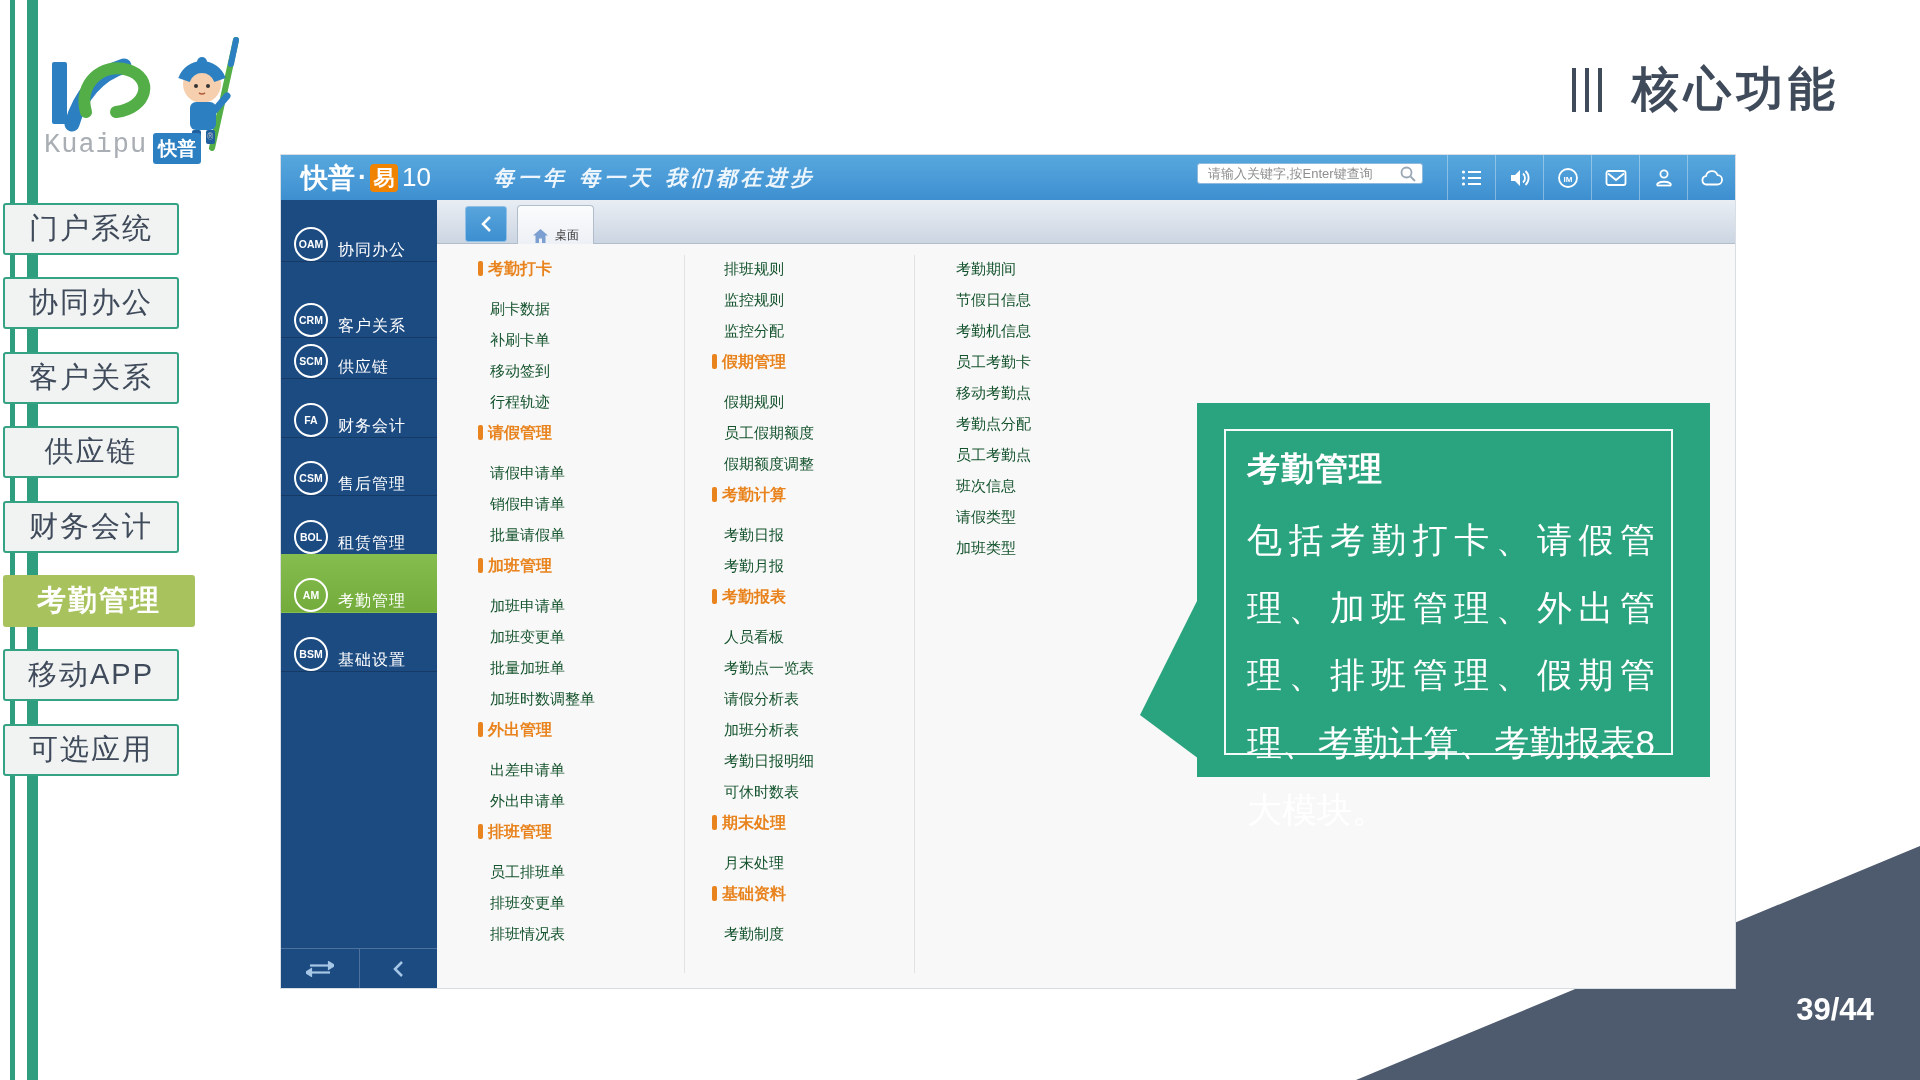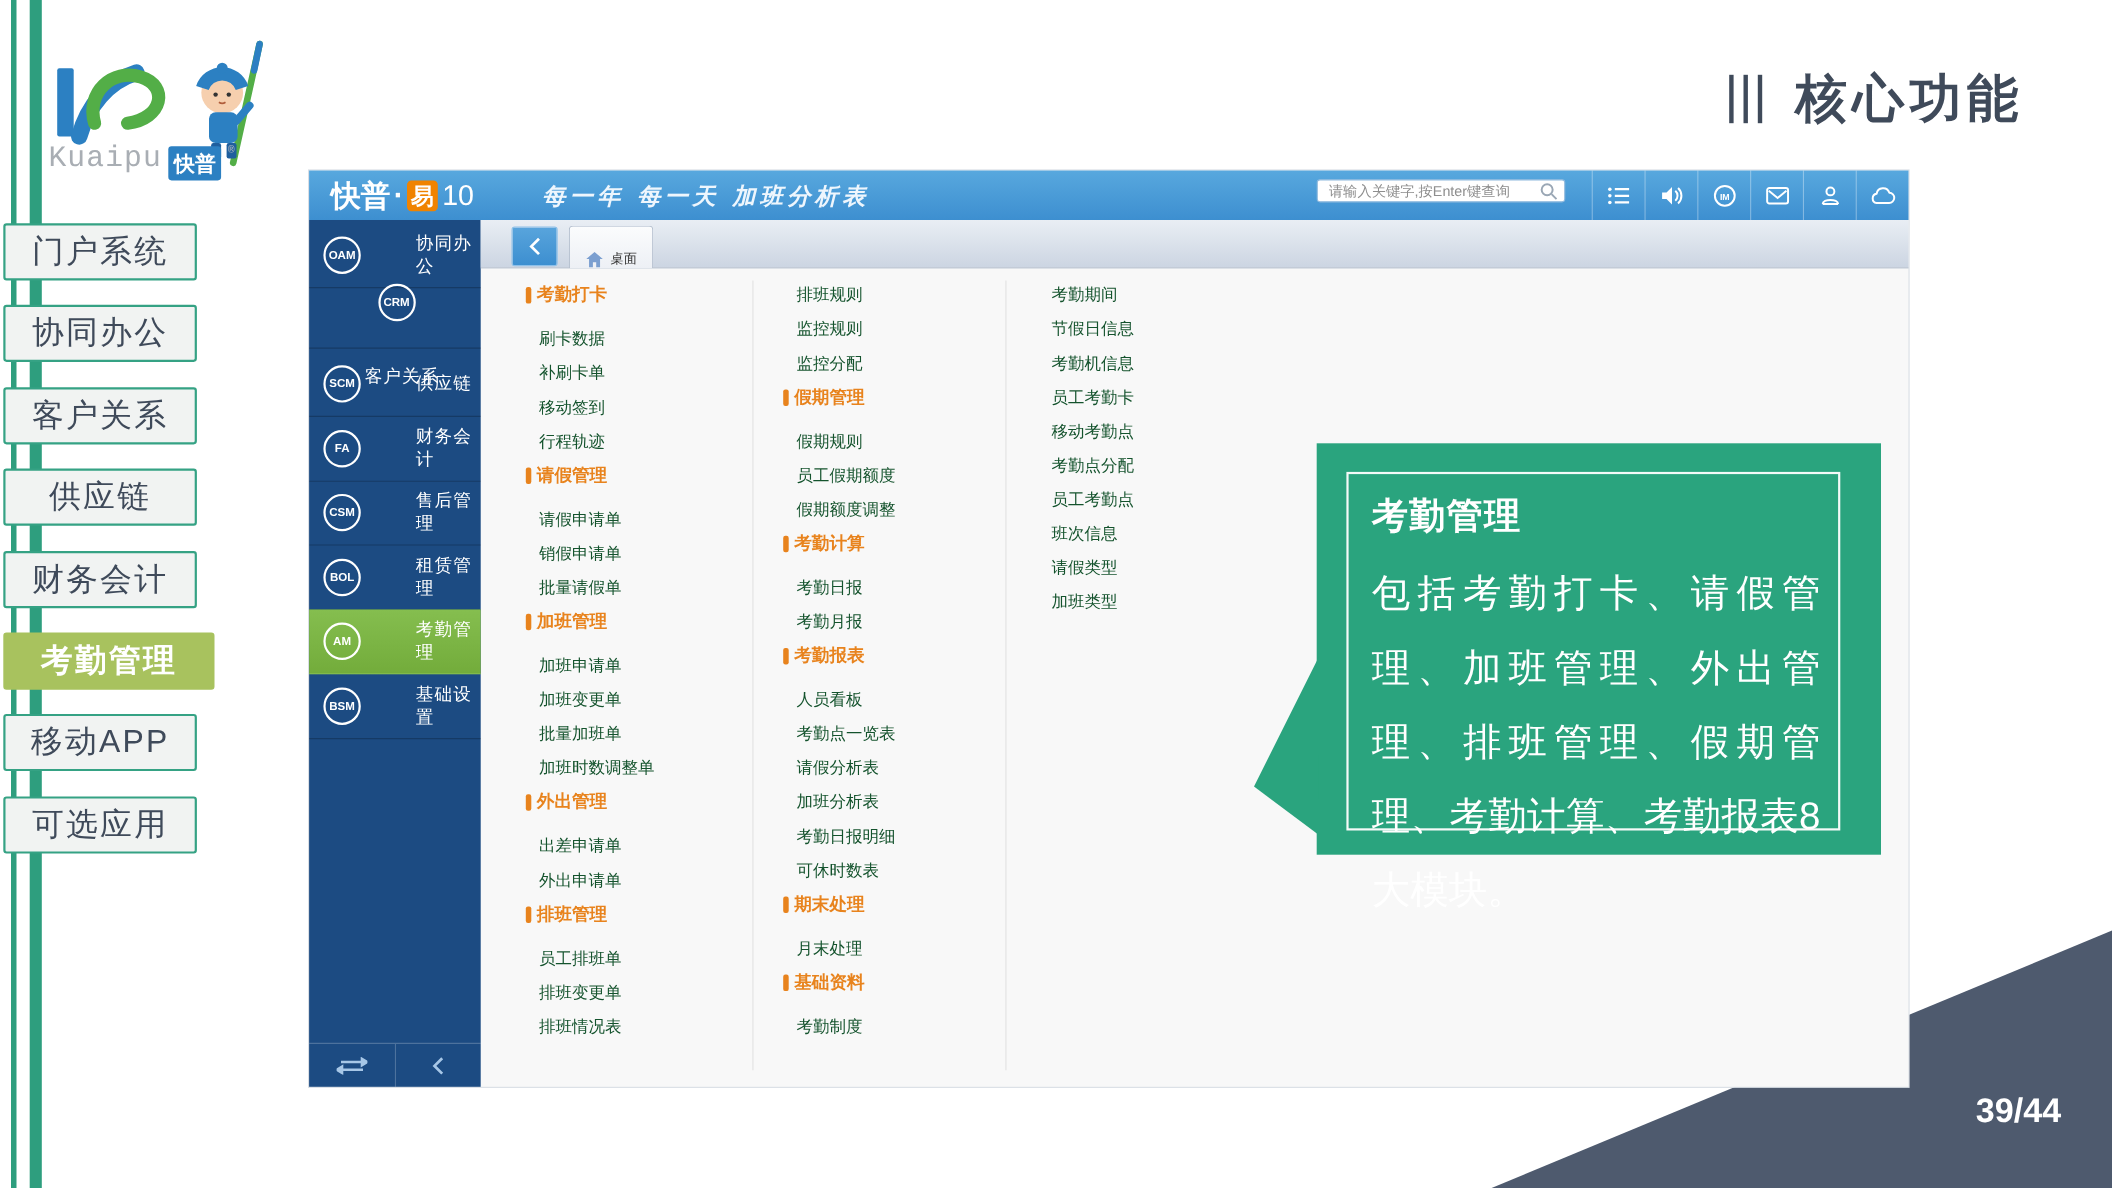--- a/index.html
+++ b/index.html
@@ -56,21 +56,21 @@
   .search input{border:none;outline:none;flex:1;margin-left:8px;font-size:13px;color:#555;background:transparent;min-width:0;}
   .search input::placeholder{color:#8e8e8e;}
   .search .mag{margin-right:5px;display:flex;}
   .toolbar{position:absolute;right:0;top:0;height:45px;display:flex;}
   .tool{width:48px;height:45px;display:flex;align-items:center;justify-content:center;
     border-left:1px solid rgba(255,255,255,0.35);box-sizing:border-box;}
 
   
   .side{position:absolute;left:0;top:45px;width:156px;height:788px;background:#1c4b82;}
   .side-item{position:absolute;left:0;width:100%;height:59px;box-sizing:border-box;
-    display:flex;align-items:center;padding-left:13px;border-bottom:1px solid rgba(0,0,0,0.22);color:#fff;gap:40px;}
+    display:flex;align-items:flex-end;padding-left:13px;border-bottom:1px solid rgba(0,0,0,0.22);color:#fff;}
   .side-item .badge{width:34px;height:34px;box-sizing:border-box;border:2px solid #fff;border-radius:50%;
     display:flex;align-items:center;justify-content:center;font-size:10.5px;font-weight:bold;margin-right:10px;flex:none;}
   .side-item .lbl{font-size:16px;letter-spacing:1px;}
   .side-item.active{background:linear-gradient(#85be4f,#73ac3b);border-bottom-color:transparent;}
   .side-footer{position:absolute;left:0;bottom:0;width:156px;height:40px;
     border-top:1px solid rgba(255,255,255,0.22);display:flex;box-sizing:border-box;}
   .side-footer .cell{width:78px;display:flex;align-items:center;justify-content:center;}
   .side-footer .cell + .cell{border-left:1px solid rgba(255,255,255,0.22);}
 
   
@@ -163,21 +163,21 @@
 
 <div class="app">
 
   <header class="app-header">
     <div class="brand">
       <span class="name">快普</span>
       <span class="sep">·</span>
       <span class="yi">易</span>
       <span class="ver">10</span>
     </div>
-    <div class="slogan">每一年 每一天 加班分析表</div>
+    <div class="slogan">每一年 每一天 我们都在进步</div>
     <div class="search">
       <input type="text" placeholder="请输入关键字,按Enter键查询" style="">
       <span class="mag">
         <svg width="18" height="18" viewBox="0 0 18 18">
           <circle cx="7.5" cy="7.5" r="5" stroke="#9aa7b5" stroke-width="1.8" fill="none"></circle>
           <line x1="11.5" y1="11.5" x2="16" y2="16" stroke="#9aa7b5" stroke-width="1.8"></line>
         </svg>
       </span>
     </div>
     <div class="toolbar">
@@ -228,21 +228,21 @@
         </div>
       </div>
   </header>
 
   <aside class="side">
     <div>
         <div class="side-item" style="top: 3px;">
           <span class="badge">OAM</span>
           <span class="lbl">协同办公</span>
         </div>
-        <div class="side-item" style="top: 58px; flex-direction: column;">
+        <div class="side-item" style="top: 79px;">
           <span class="badge">CRM</span>
           <span class="lbl">客户关系</span>
         </div>
         <div class="side-item" style="top: 120px;">
           <span class="badge">SCM</span>
           <span class="lbl">供应链</span>
         </div>
         <div class="side-item" style="top: 178.5px;">
           <span class="badge">FA</span>
           <span class="lbl">财务会计</span>

